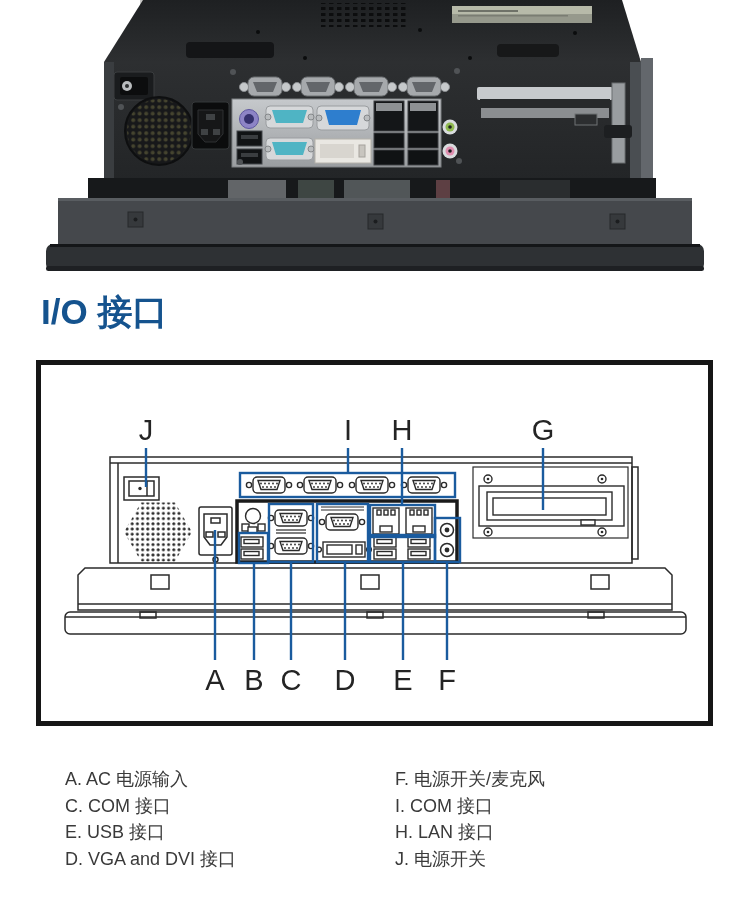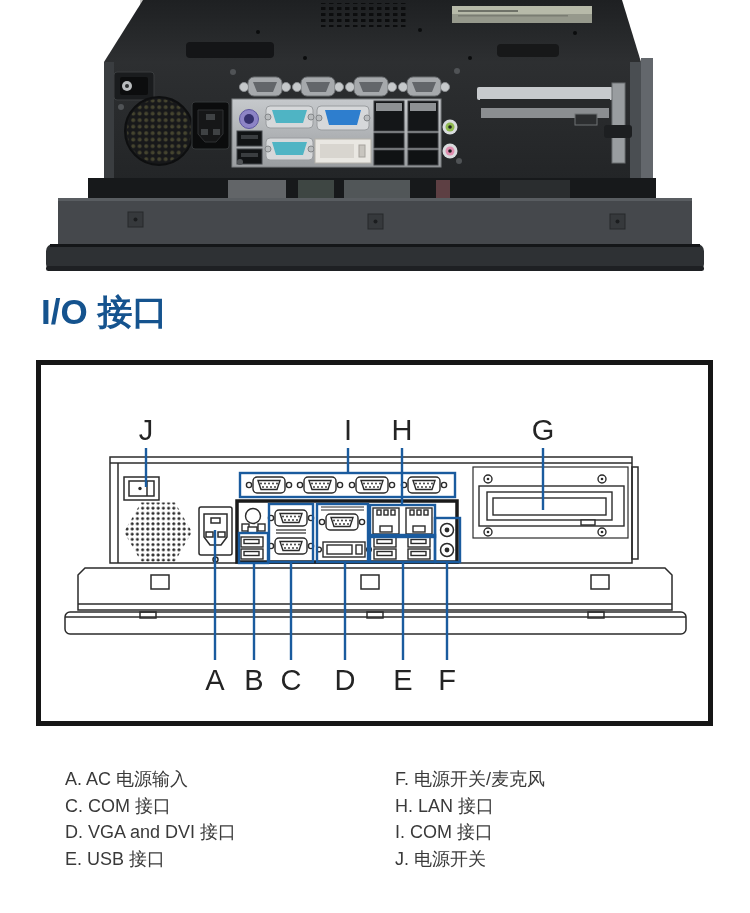--- a/index.html
+++ b/index.html
@@ -390,22 +390,22 @@
     <text x="367" y="330">E</text>
     <text x="411" y="330">F</text>
   </g>
 </svg>
 </div>
 
 <div id="legend">
   <div class="legend-col" id="legend-col-left">
     <div class="legend-item">A. AC 电源输入</div>
     <div class="legend-item">C. COM 接口</div>
+    <div class="legend-item">E. USB 接口</div>
     <div class="legend-item">D. VGA and DVI 接口</div>
-    <div class="legend-item">E. USB 接口</div>
   </div>
   <div class="legend-col" id="legend-col-right">
     <div class="legend-item">F. 电源开关/麦克风</div>
+    <div class="legend-item">I. COM 接口</div>
     <div class="legend-item">H. LAN 接口</div>
-    <div class="legend-item">I. COM 接口</div>
     <div class="legend-item">J. 电源开关</div>
   </div>
 </div>
 
 </body></html>

